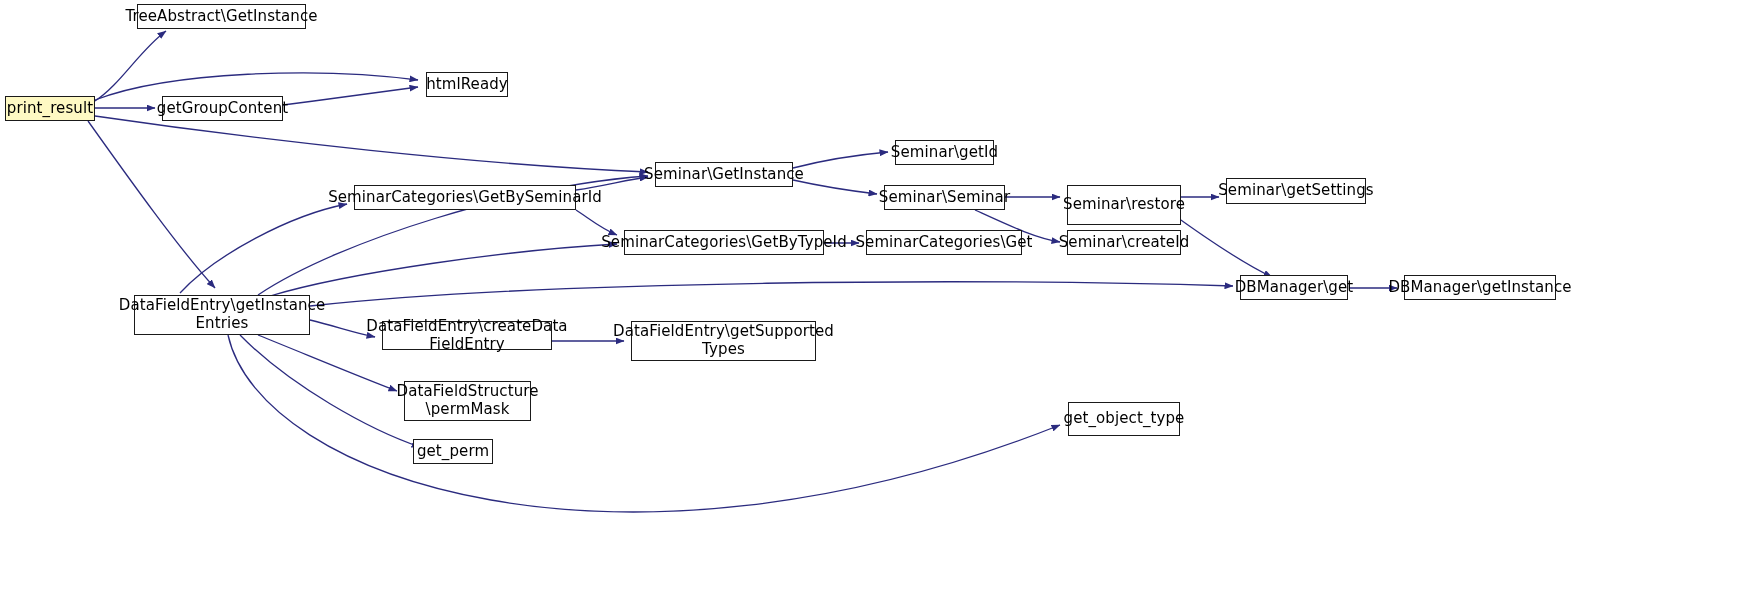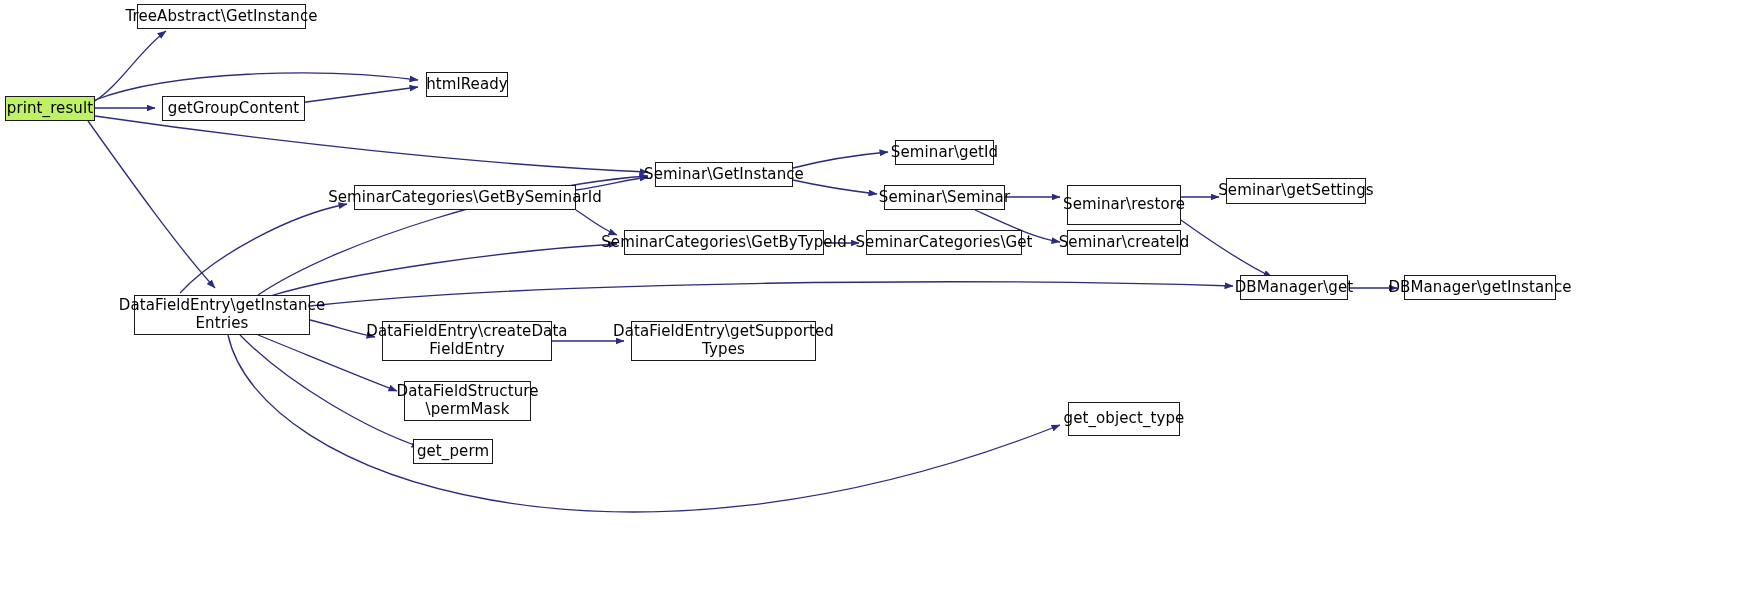--- a/index.html
+++ b/index.html
@@ -33,21 +33,21 @@
     align-items: center;
     justify-content: center;
     text-align: center;
     font-size: 15px;
     line-height: 1.18;
     letter-spacing: 0.1px;
     white-space: pre-line;
     z-index: 3;
   }
   .node.highlight {
-    background: #bef264;
+    background: #fef9c3;
     border-color: #1a1a1a;
   }
   .node .nlabel {
     display: block;
     padding: 0 4px;
   }
 </style>
 </head>
 <body>
 
@@ -83,35 +83,35 @@
         <path d="M 552 341 L 624 341" fill="none" stroke="#2b2b7f" stroke-width="1.3" marker-end="url(#arrowhead)"></path>
         <path d="M 258 335 C 310 356, 360 377, 397 391" fill="none" stroke="#2b2b7f" stroke-width="1.3" marker-end="url(#arrowhead)"></path>
         <path d="M 240 335 C 290 386, 370 430, 420 447" fill="none" stroke="#2b2b7f" stroke-width="1.3" marker-end="url(#arrowhead)"></path>
         <path d="M 228 335 C 260 480, 620 600, 1060 425" fill="none" stroke="#2b2b7f" stroke-width="1.3" marker-end="url(#arrowhead)"></path>
       </g>
   </svg>
   <div id="nodes-layer">
       <div class="node highlight" style="left: 5px; top: 96px; width: 90px; height: 25px;"><span class="nlabel">print_result</span></div>
       <div class="node" style="left: 137px; top: 4px; width: 169px; height: 25px;"><span class="nlabel">TreeAbstract\GetInstance</span></div>
       <div class="node" style="left: 426px; top: 72px; width: 82px; height: 25px;"><span class="nlabel">htmlReady</span></div>
-      <div class="node" style="left: 162px; top: 96px; width: 143px; height: 25px;"><span class="nlabel">getGroupContent</span></div>
+      <div class="node" style="left: 162px; top: 96px; width: 121px; height: 25px;"><span class="nlabel">getGroupContent</span></div>
       <div class="node" style="left: 655px; top: 162px; width: 138px; height: 25px;"><span class="nlabel">Seminar\GetInstance</span></div>
       <div class="node" style="left: 354px; top: 185px; width: 222px; height: 25px;"><span class="nlabel">SeminarCategories\GetBySeminarId</span></div>
       <div class="node" style="left: 895px; top: 140px; width: 99px; height: 25px;"><span class="nlabel">Seminar\getId</span></div>
       <div class="node" style="left: 884px; top: 185px; width: 121px; height: 25px;"><span class="nlabel">Seminar\Seminar</span></div>
       <div class="node" style="left: 1067px; top: 185px; width: 114px; height: 40px;"><span class="nlabel">Seminar\restore</span></div>
       <div class="node" style="left: 1226px; top: 178px; width: 140px; height: 26px;"><span class="nlabel">Seminar\getSettings</span></div>
       <div class="node" style="left: 624px; top: 230px; width: 200px; height: 25px;"><span class="nlabel">SeminarCategories\GetByTypeId</span></div>
       <div class="node" style="left: 866px; top: 230px; width: 156px; height: 25px;"><span class="nlabel">SeminarCategories\Get</span></div>
       <div class="node" style="left: 1067px; top: 230px; width: 114px; height: 25px;"><span class="nlabel">Seminar\createId</span></div>
       <div class="node" style="left: 134px; top: 295px; width: 176px; height: 40px;"><span class="nlabel">DataFieldEntry\getInstance
 Entries</span></div>
       <div class="node" style="left: 1240px; top: 275px; width: 108px; height: 25px;"><span class="nlabel">DBManager\get</span></div>
       <div class="node" style="left: 1404px; top: 275px; width: 152px; height: 25px;"><span class="nlabel">DBManager\getInstance</span></div>
-      <div class="node" style="left: 382px; top: 321px; width: 170px; height: 40px;"><span class="nlabel">DataFieldEntry\createData
+      <div class="node" style="left: 382px; top: 321px; width: 170px; height: 29px;"><span class="nlabel">DataFieldEntry\createData
 FieldEntry</span></div>
       <div class="node" style="left: 631px; top: 321px; width: 185px; height: 40px;"><span class="nlabel">DataFieldEntry\getSupported
 Types</span></div>
       <div class="node" style="left: 404px; top: 381px; width: 127px; height: 40px;"><span class="nlabel">DataFieldStructure
 \permMask</span></div>
       <div class="node" style="left: 413px; top: 439px; width: 80px; height: 25px;"><span class="nlabel">get_perm</span></div>
       <div class="node" style="left: 1068px; top: 402px; width: 112px; height: 34px;"><span class="nlabel">get_object_type</span></div>
     </div>
 </div>
 

